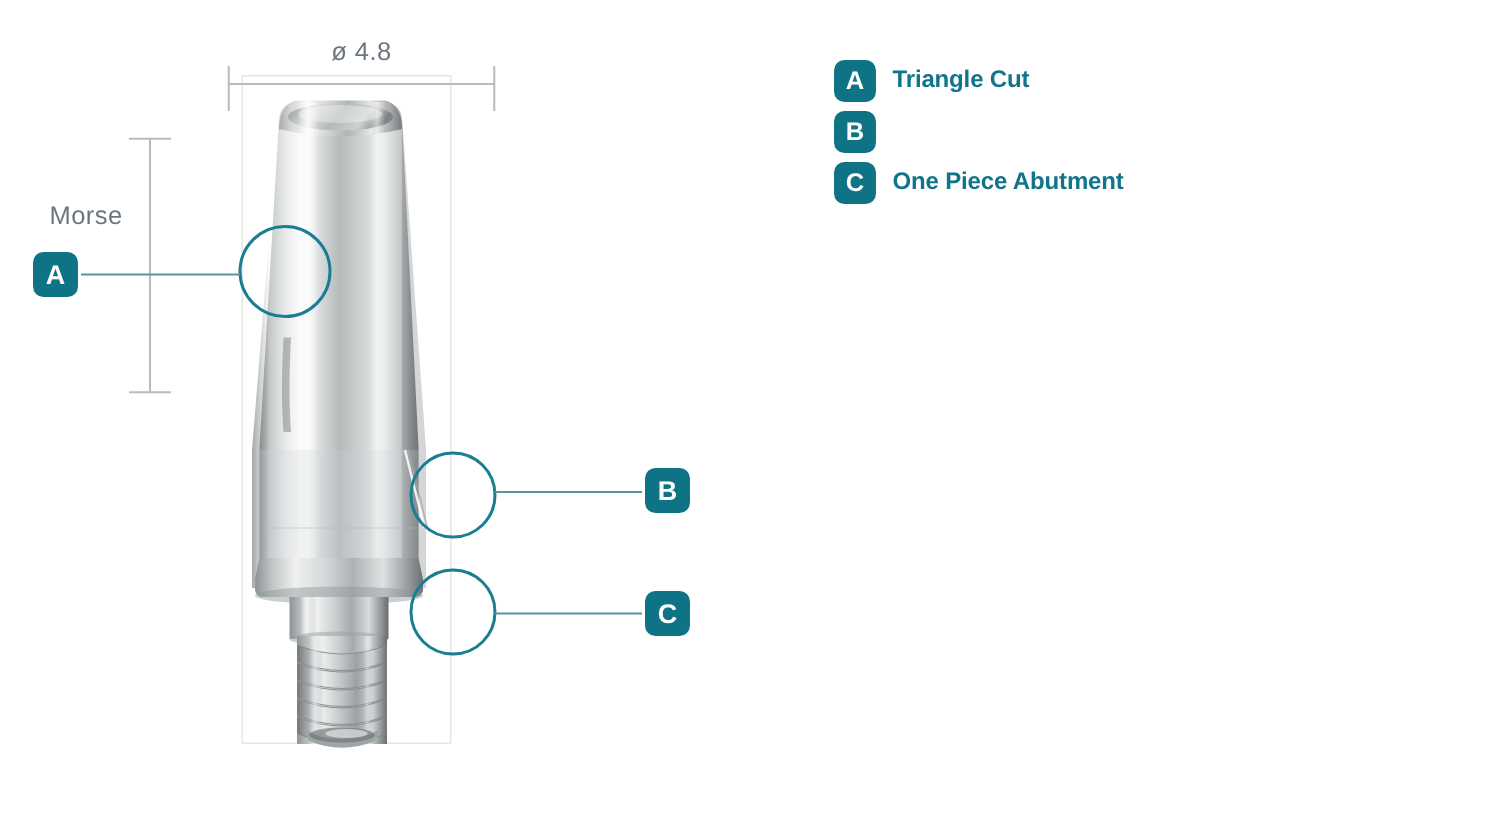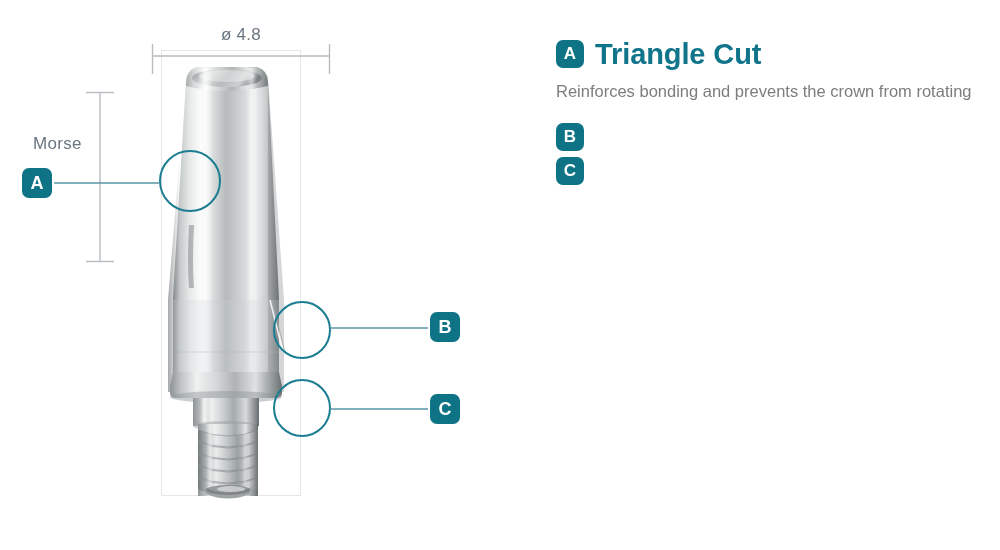--- a/index.html
+++ b/index.html
@@ -95,21 +95,21 @@
     color: #ffffff;
     font-size: 17px;
     font-weight: bold;
     line-height: 28px;
     text-align: center;
     box-sizing: border-box;
   }
   .feature-title {
     margin-left: 11px;
     color: #10748a;
-    font-size: 29px;
+    font-size: 16px;
     font-weight: bold;
     letter-spacing: -0.1px;
     white-space: nowrap;
   }
   .feature-body {
     margin: 10px 0 18px 0;
     color: #7d7d7d;
     font-size: 16.5px;
     line-height: 1.42;
     max-width: 438px;
@@ -295,28 +295,28 @@
   <div class="badge" id="badge-c">C</div>
 </div>
 
 <div id="feature-list">
 
   <div class="feature">
     <div class="feature-head">
       <span class="head-badge">A</span>
       <span class="feature-title">Triangle Cut</span>
     </div>
-    <div class="feature-body">Reinforces bonding and prevents the crown from rotating</div>
   </div>
 
   <div class="feature">
     <div class="feature-head">
       <span class="head-badge">B</span>
     </div>
   </div>
 
   <div class="feature">
     <div class="feature-head">
       <span class="head-badge">C</span>
+      <span class="feature-title">One Piece Abutment</span>
     </div>
     <div class="feature-body last"></div>
   </div>
 </div>
 
 </body></html>

